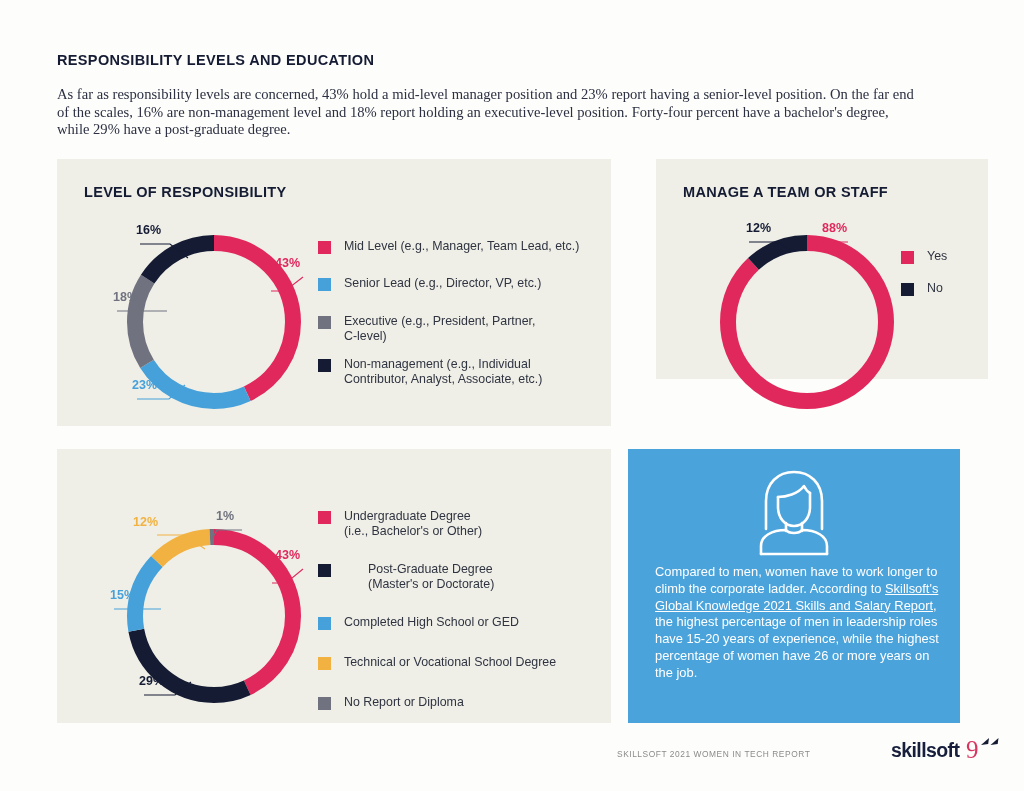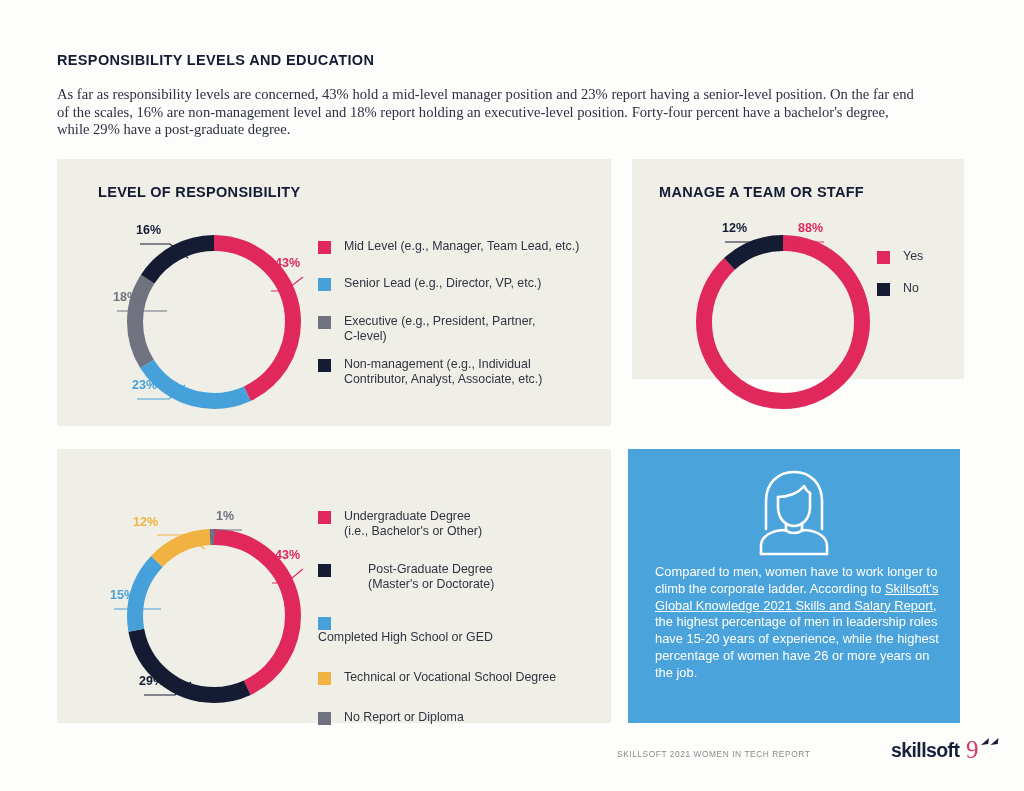--- a/index.html
+++ b/index.html
@@ -40,21 +40,21 @@
     line-height: 17.6px;
     color: #2c3042;
   }
 
   
   .panel {
     position: absolute;
     background: #efefe8;
   }
   #panel-responsibility { left: 57px;  top: 159px; width: 554px; height: 267px; }
-  #panel-manage        { left: 632px; top: 159px; width: 332px; height: 220px; }
+  #panel-manage        { left: 656px; top: 159px; width: 332px; height: 220px; }
   #panel-education     { left: 57px;  top: 449px; width: 554px; height: 274px; }
   #panel-insight       { left: 628px; top: 449px; width: 332px; height: 274px; background: #4aa3db; }
 
   .panel-title {
     position: absolute;
     font-size: 14.5px;
     font-weight: bold;
     letter-spacing: 0.3px;
     color: #141b33;
   }
@@ -146,21 +146,21 @@
 </style>
 </head>
 <body>
 
 <div class="page">
 
   <div id="section-title">RESPONSIBILITY LEVELS AND EDUCATION</div>
   <div id="intro-paragraph">As far as responsibility levels are concerned, 43% hold a mid-level manager position and 23% report having a senior-level position. On the far end of the scales, 16% are non-management level and 18% report holding an executive-level position. Forty-four percent have a bachelor's degree, while 29% have a post-graduate degree.</div>
 
   <div class="panel" id="panel-responsibility">
-    <div class="panel-title" style="left:41px; top:25px;">LEVEL OF RESPONSIBILITY</div>
+    <div class="panel-title" style="left:27px; top:25px;">LEVEL OF RESPONSIBILITY</div>
 
     <div class="chart-wrap" style="left:62px; top:68px;">
       <svg class="donut-svg" width="190" height="190" viewBox="0 0 190 190">
 
         <g transform="rotate(-90 95 95)">
           <circle cx="95" cy="95" r="79" fill="none" stroke="#e0285c" stroke-width="16" stroke-dasharray="213.44 282.93" stroke-dashoffset="0"></circle>
           <circle cx="95" cy="95" r="79" fill="none" stroke="#46a1da" stroke-width="16" stroke-dasharray="114.16 382.21" stroke-dashoffset="-213.44"></circle>
           <circle cx="95" cy="95" r="79" fill="none" stroke="#70727f" stroke-width="16" stroke-dasharray="89.35 407.02" stroke-dashoffset="-327.60"></circle>
           <circle cx="95" cy="95" r="79" fill="none" stroke="#141b33" stroke-width="16" stroke-dasharray="79.42 416.95" stroke-dashoffset="-416.95"></circle>
         </g>
@@ -262,21 +262,21 @@
       <div class="legend-row" style="margin-bottom:22px;">
         <span class="swatch" style="background:#e0285c;"></span>
         <span class="legend-text">Undergraduate Degree
 (i.e., Bachelor's or Other)</span>
       </div>
       <div class="legend-row" style="margin-bottom:22px;gap:24px;">
         <span class="swatch" style="background:#141b33;"></span>
         <span class="legend-text">Post-Graduate Degree
 (Master's or Doctorate)</span>
       </div>
-      <div class="legend-row" style="margin-bottom:25px;flex-direction:column;">
+      <div class="legend-row" style="margin-bottom:25px;">
         <span class="swatch" style="background:#46a1da;"></span>
         <span class="legend-text">Completed High School or GED</span>
       </div>
       <div class="legend-row" style="margin-bottom:25px;">
         <span class="swatch" style="background:#f2b241;"></span>
         <span class="legend-text">Technical or Vocational School Degree</span>
       </div>
       <div class="legend-row">
         <span class="swatch" style="background:#70727f;"></span>
         <span class="legend-text">No Report or Diploma</span>

